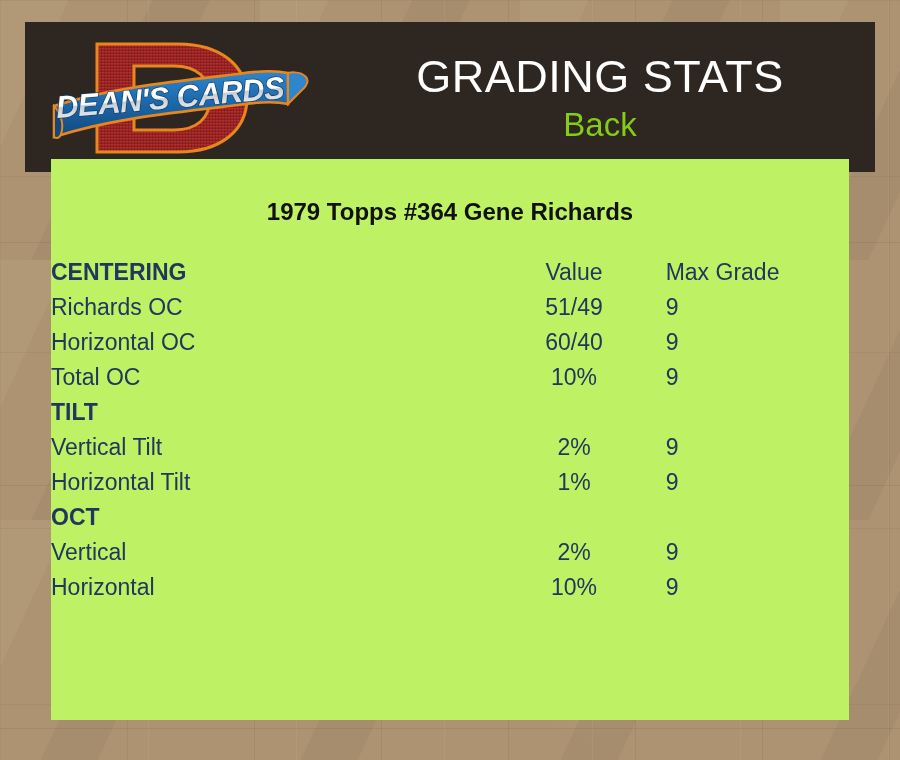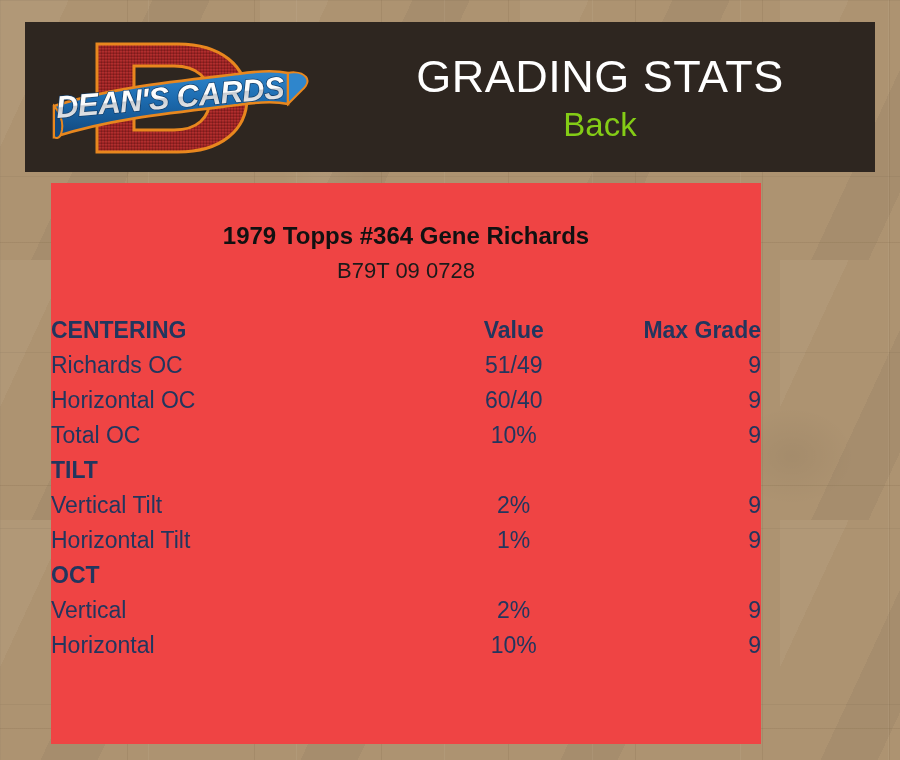--- a/index.html
+++ b/index.html
@@ -94,24 +94,24 @@
     line-height: 38px;
     font-weight: normal;
     margin-top: 3px;
     white-space: nowrap;
   }
 
   
   #panel {
     position: absolute;
     left: 51px;
-    top: 183px;
-    width: 710px;
+    top: 159px;
+    width: 798px;
     height: 561px;
-    background: #ef4444;
+    background: #bef264;
   }
 
   #card-title {
     margin-top: 39px;
     text-align: center;
     color: #111111;
     font-size: 24px;
     font-weight: bold;
     line-height: 28px;
   }
@@ -134,28 +134,28 @@
   #stats-table td {
     padding: 0;
     height: 35px;
     vertical-align: middle;
     font-size: 23px;
     line-height: 35px;
     white-space: nowrap;
   }
   .col-label { width: 400px; margin-left: 13px; }
   .col-value { width: 170px; text-align: center; }
-  .col-grade { width: 170px; text-align: right; }
+  .col-grade { width: 170px; text-align: left; }
 
   .hdr-section td {
     font-weight: bold;
   }
   .hdr-section .col-label { padding-left: 104px; }
   .hdr-section .col-value,
-  .hdr-section .col-grade { font-weight: bold; }
+  .hdr-section .col-grade { font-weight: normal; }
 
   .data-row .col-label { padding-left: 153px; }
 </style>
 </head>
 <body>
 
 <div id="bg-texture"></div>
 
 <div id="header-bar">
 
@@ -203,21 +203,20 @@
   <div id="header-text">
     <div id="grading-title">GRADING STATS</div>
     <div id="grading-subtitle">Back</div>
   </div>
 
 </div>
 
 <div id="panel">
 
   <div id="card-title">1979 Topps #364 Gene Richards</div>
-  <div id="card-serial">B79T 09 0728</div>
 
   <table id="stats-table">
     <tbody>
 
       <tr class="hdr-section">
         <td class="col-label">CENTERING</td>
         <td class="col-value">Value</td>
         <td class="col-grade">Max Grade</td>
       </tr>
       <tr class="data-row">

